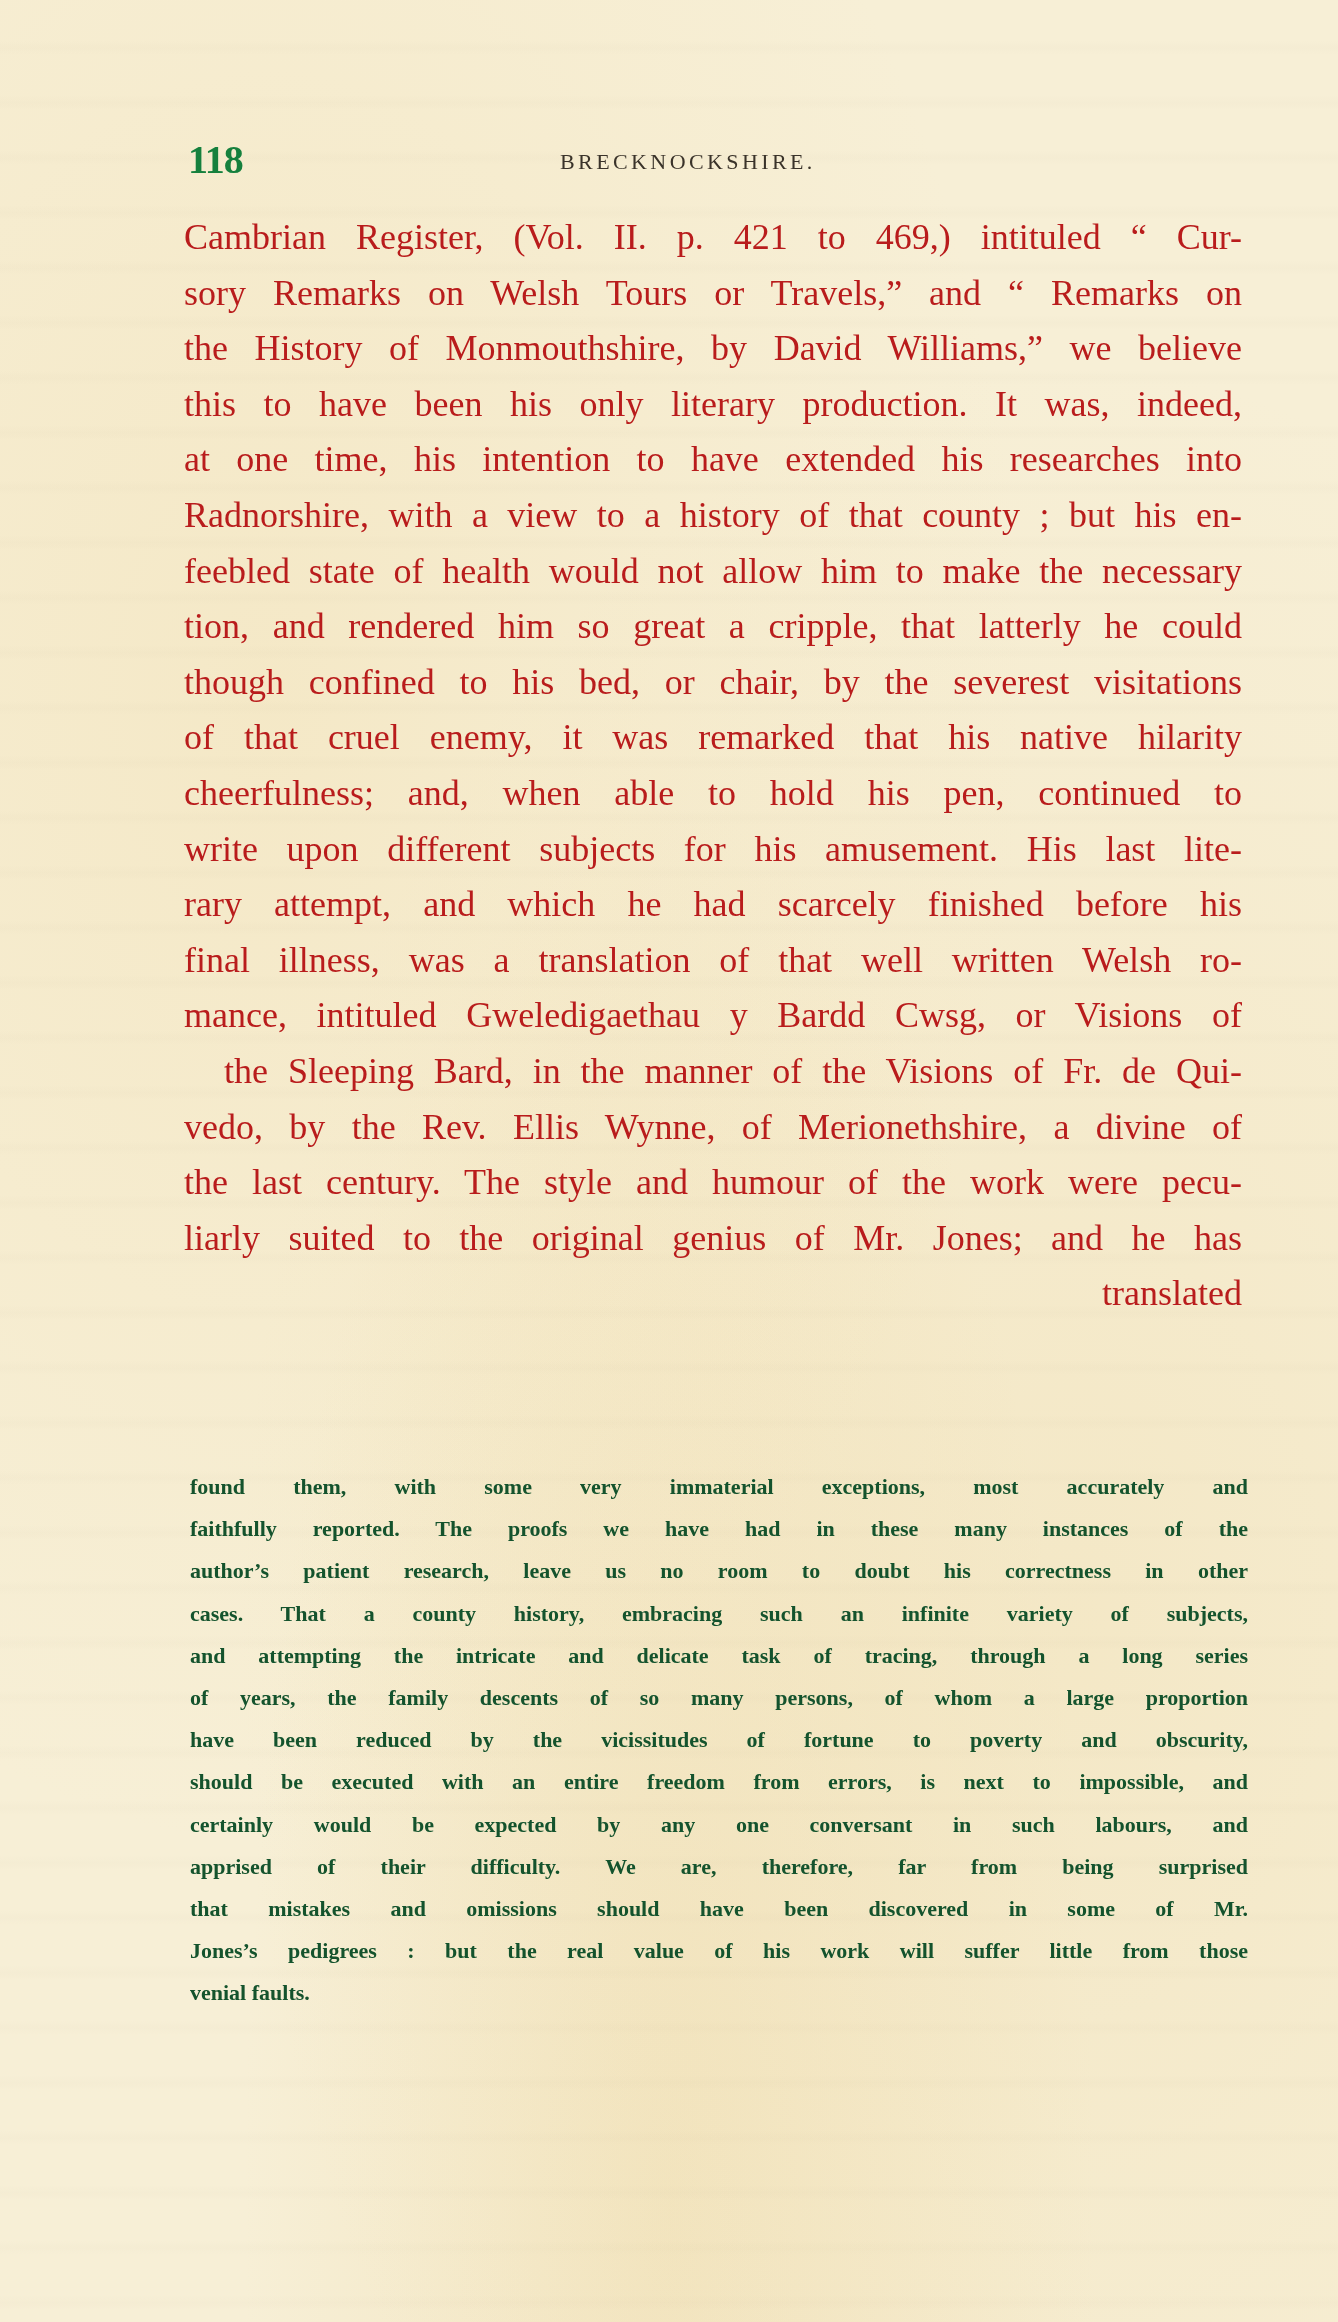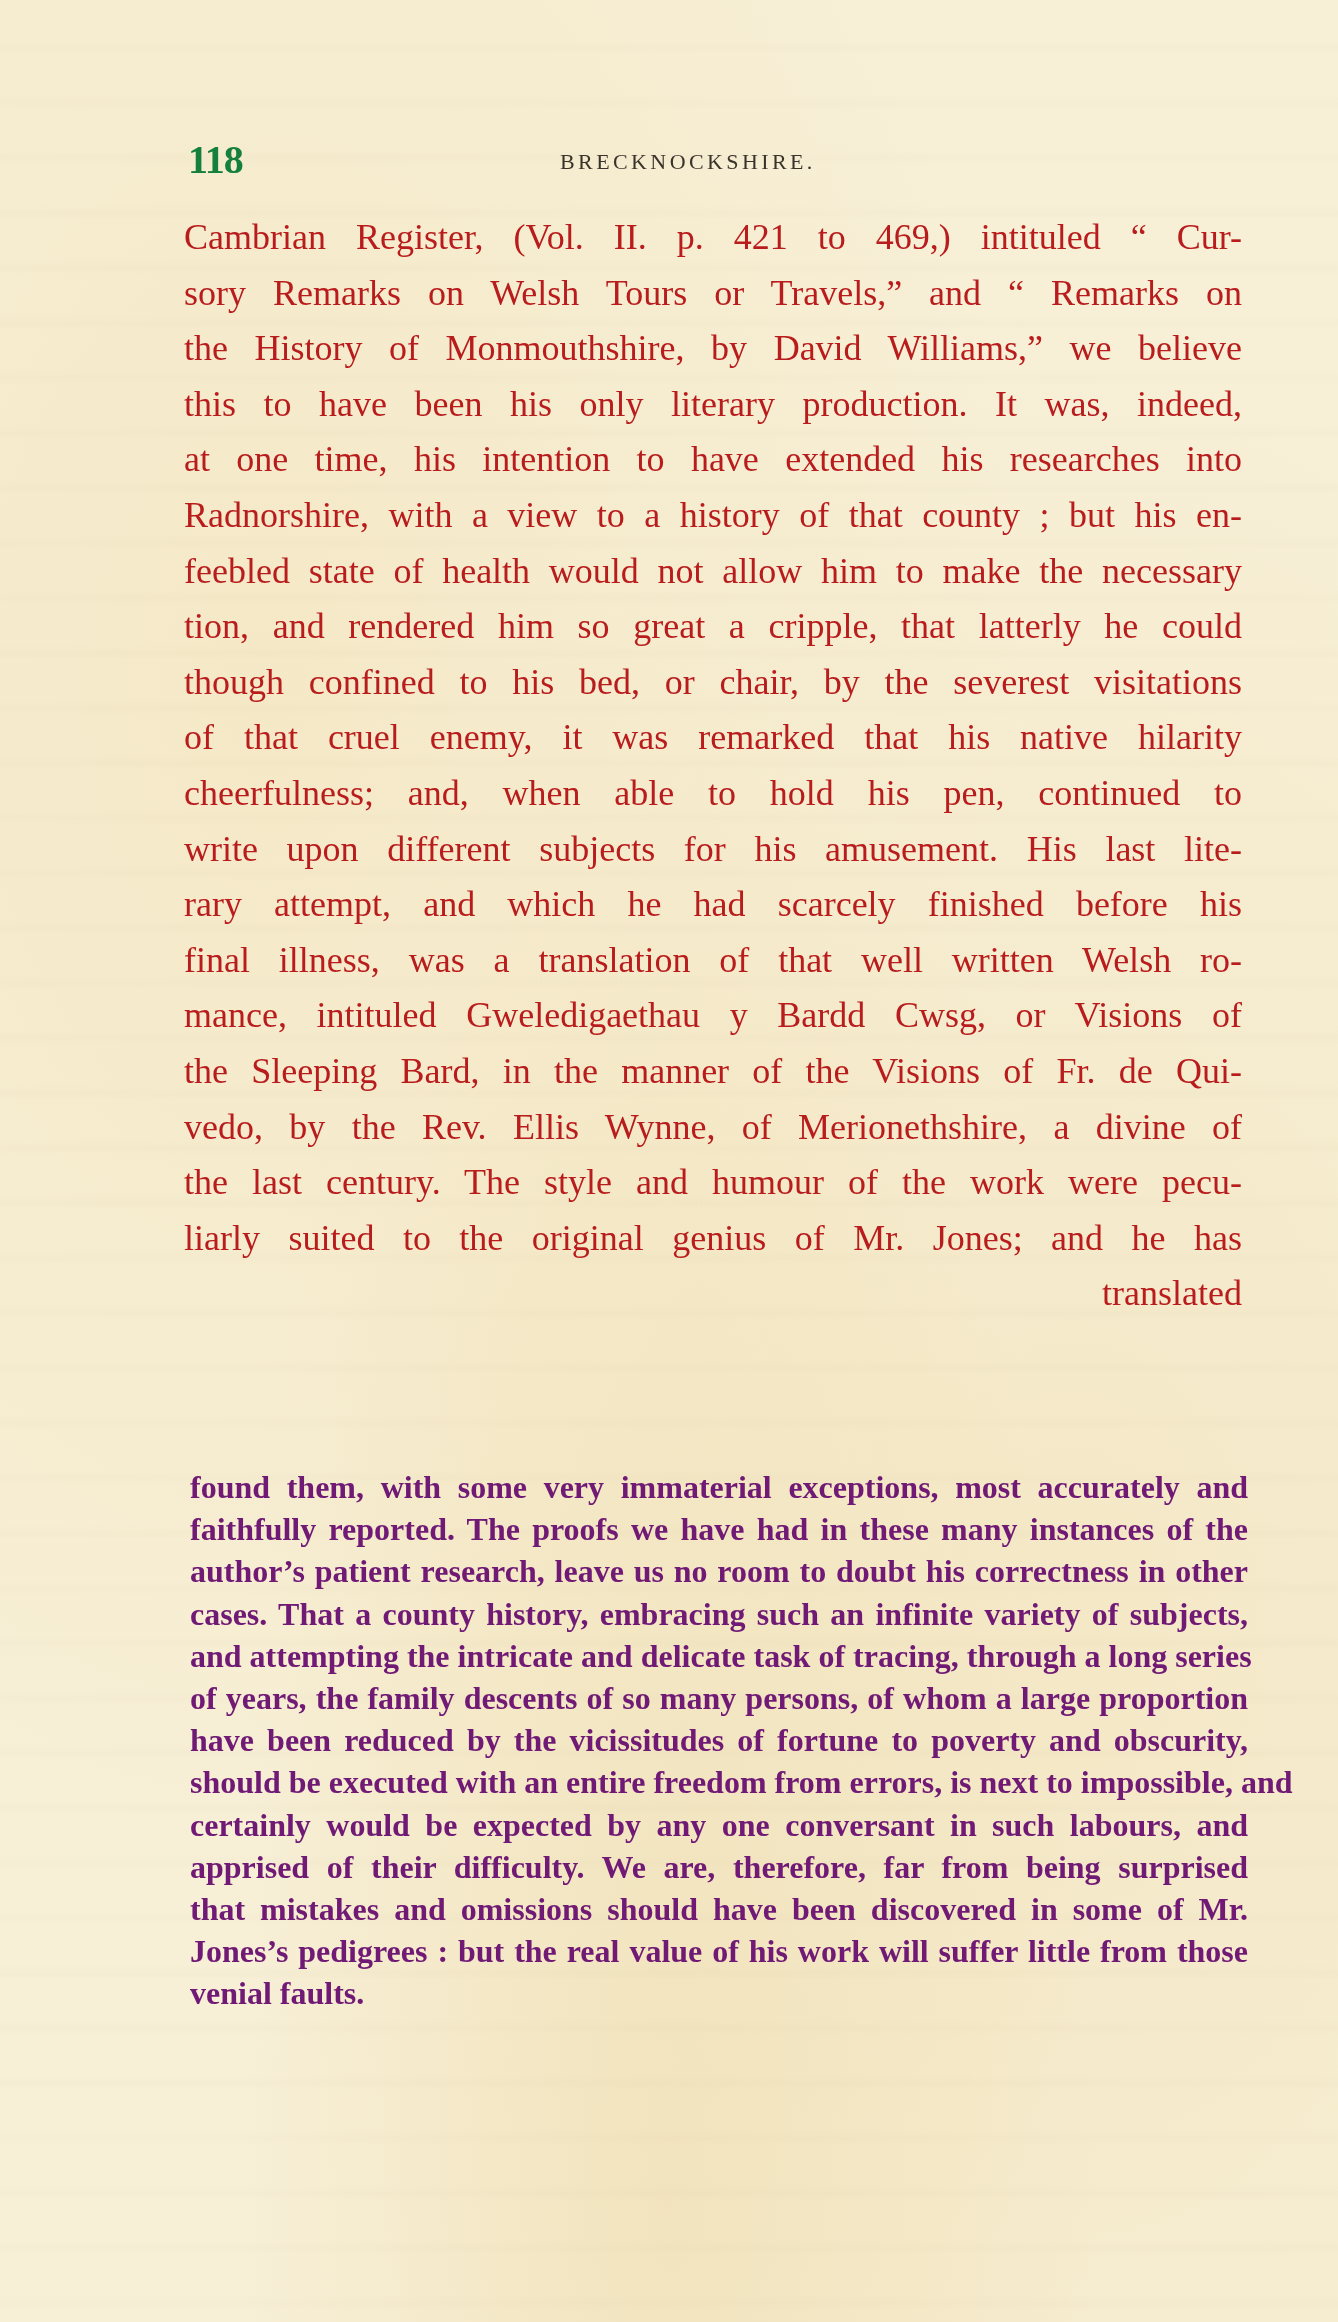--- a/index.html
+++ b/index.html
@@ -66,24 +66,24 @@
   }
   .line.last-right {
     text-align: right;
     text-align-last: right;
   }
   .footnote {
     position: absolute;
     left: 190px;
     top: 1466px;
     width: 1058px;
-    font-size: 32px;
+    font-size: 22px;
     line-height: 42.2px;
     font-weight: bold;
-    color: #701a75;
+    color: #14532d;
   }
   .fn-line {
     display: block;
     height: 42.2px;
     text-align: justify;
     text-align-last: justify;
     white-space: nowrap;
   }
   .fn-line.last-left {
     text-align: left;
@@ -116,21 +116,21 @@
     <span class="line" style="word-spacing: 0px;">Radnorshire, with a view to a history of that county ; but his en-</span>
     <span class="line" style="word-spacing: 0px;">feebled state of health would not allow him to make the necessary</span>
     <span class="line" style="word-spacing: 0px;">tion, and rendered him so great a cripple, that latterly he could</span>
     <span class="line" style="word-spacing: 0px;">though confined to his bed, or chair, by the severest visitations</span>
     <span class="line" style="word-spacing: 0px;">of that cruel enemy, it was remarked that his native hilarity</span>
     <span class="line" style="word-spacing: 0px;">cheerfulness; and, when able to hold his pen, continued to</span>
     <span class="line" style="word-spacing: 0px;">write upon different subjects for his amusement.  His last lite-</span>
     <span class="line" style="word-spacing: 0px;">rary attempt, and which he had scarcely finished before his</span>
     <span class="line" style="word-spacing: 0px;">final illness, was a translation of that well written Welsh ro-</span>
     <span class="line" style="word-spacing: 0px;">mance, intituled Gweledigaethau y Bardd Cwsg, or Visions of</span>
-    <span class="line" style="word-spacing: 0px;">the Sleeping Bard, in the manner of the Visions of Fr. de Qui-</span>
+    <span class="line" style="word-spacing: 0px; margin-left: 40px;">the Sleeping Bard, in the manner of the Visions of Fr. de Qui-</span>
     <span class="line" style="word-spacing: 0px;">vedo, by the Rev. Ellis Wynne, of Merionethshire, a divine of</span>
     <span class="line" style="word-spacing: 0px;">the last century.  The style and humour of the work were pecu-</span>
     <span class="line" style="word-spacing: 0px;">liarly suited to the original genius of Mr. Jones; and he has</span>
     <span class="line last-right">translated</span>
   </div>
 
   <div class="footnote">
     <span class="fn-line" style="word-spacing: 0px;">found them, with some very immaterial exceptions, most accurately and</span>
     <span class="fn-line" style="word-spacing: 0px;">faithfully reported.  The proofs we have had in these many instances of the</span>
     <span class="fn-line" style="word-spacing: 0px;">author’s patient research, leave us no room to doubt his correctness in other</span>

